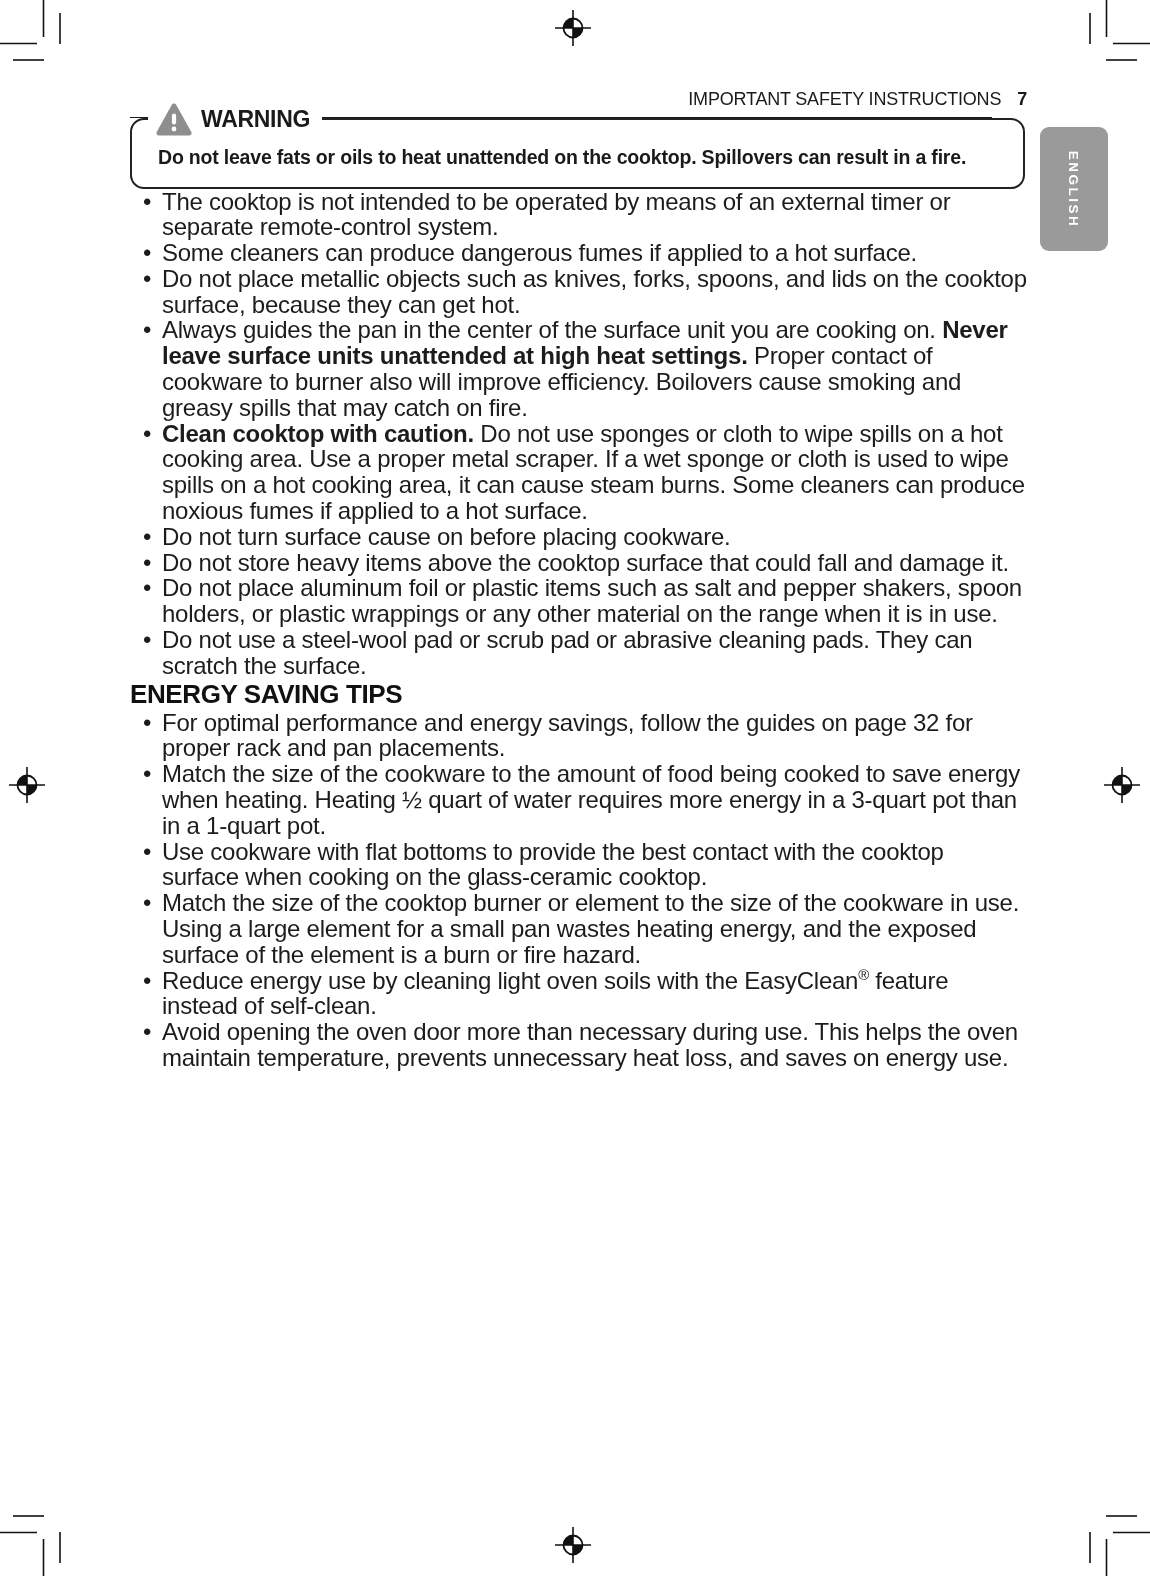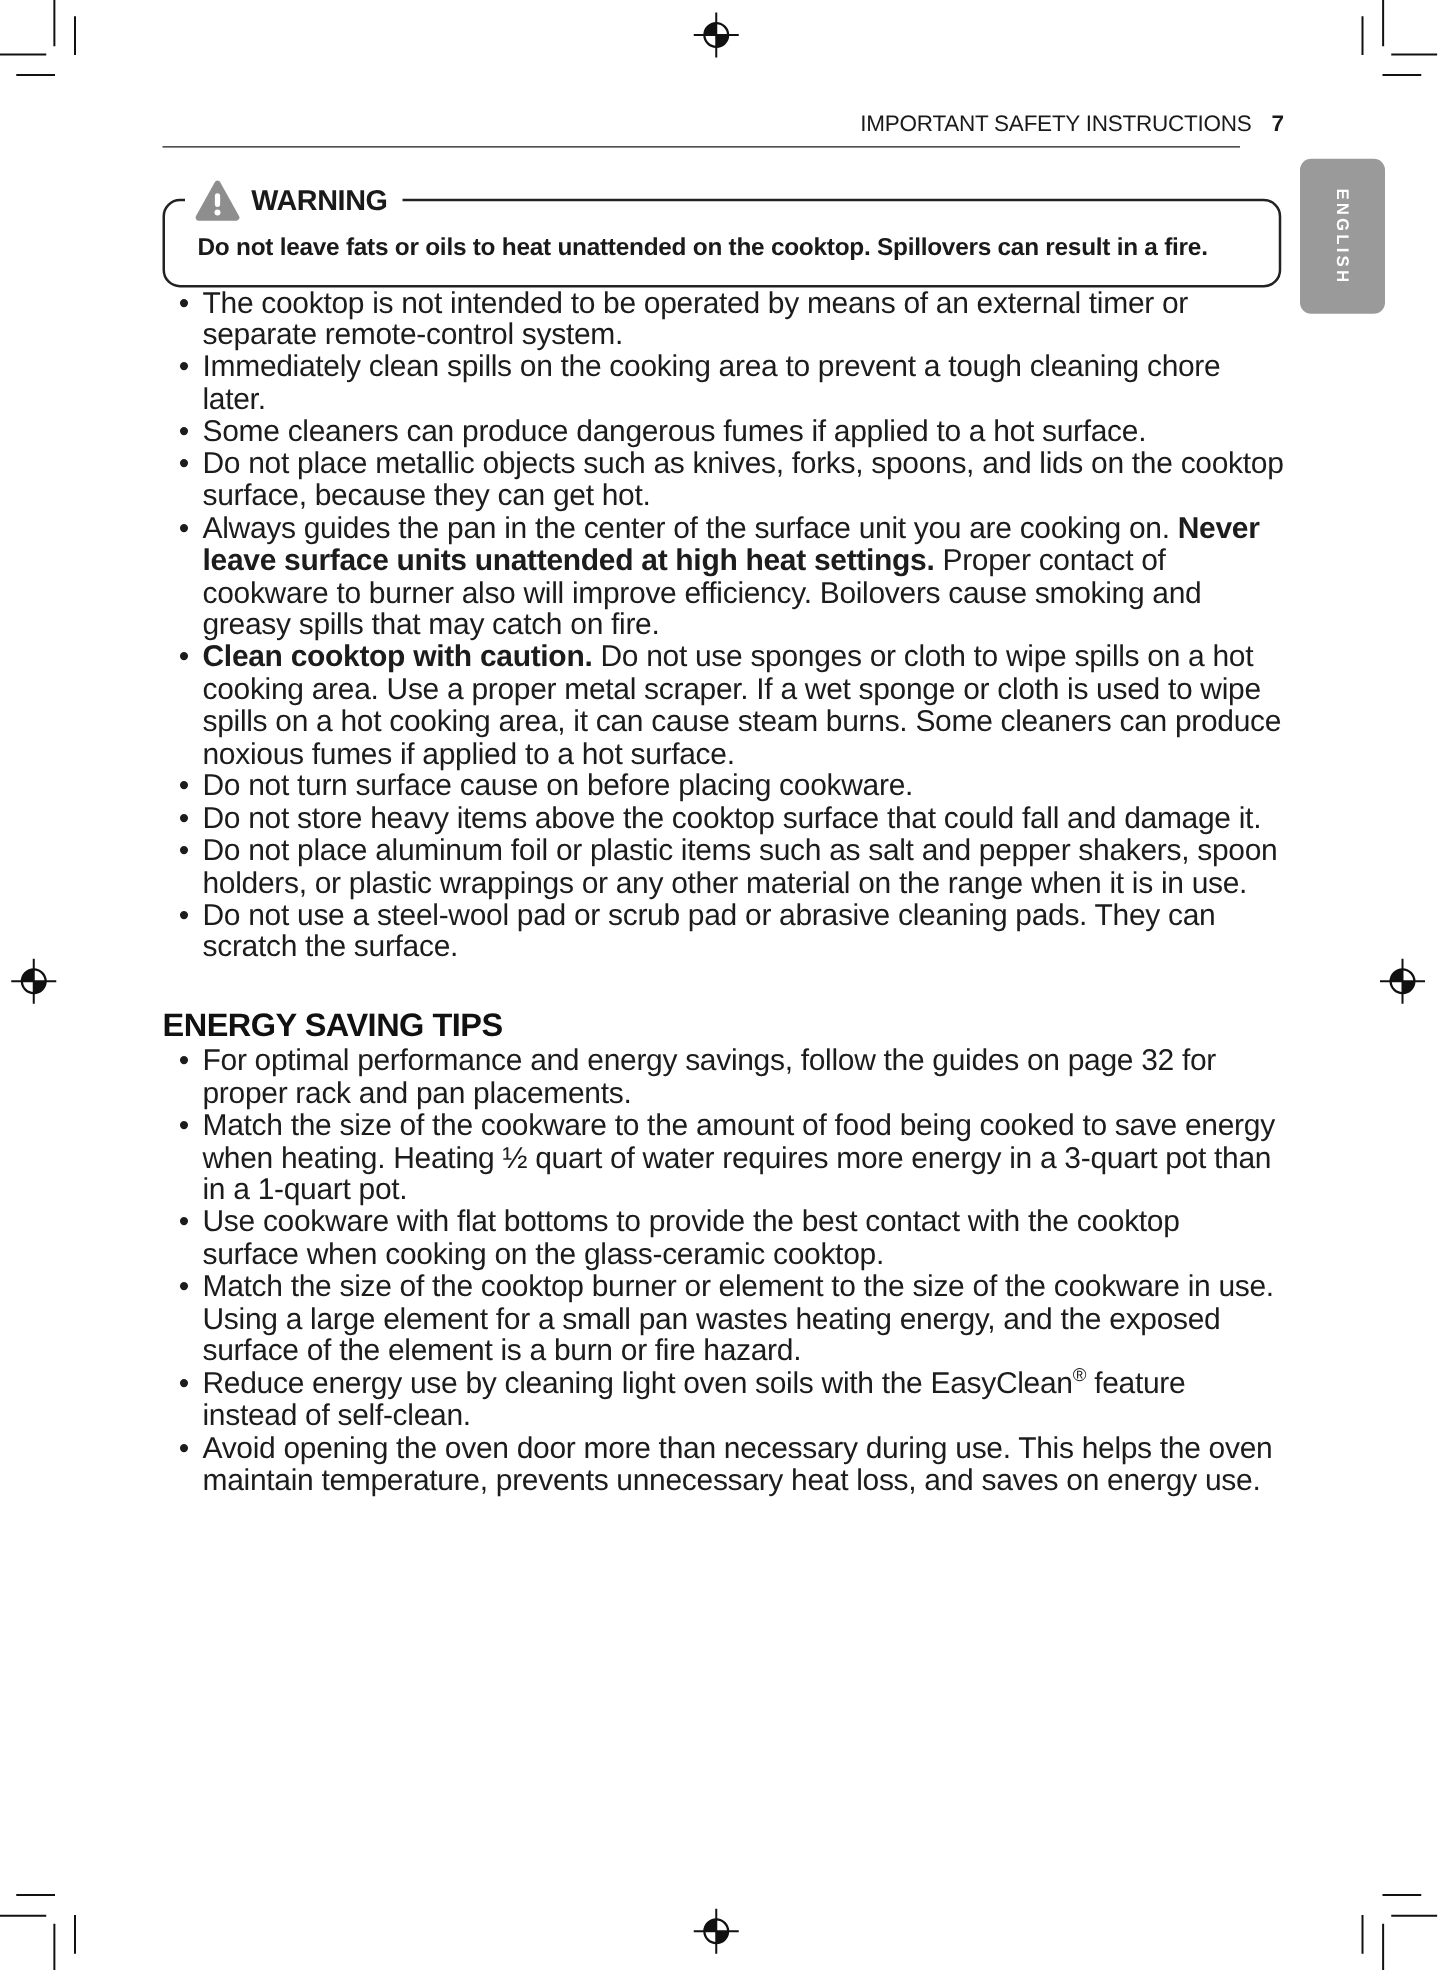--- a/index.html
+++ b/index.html
@@ -43,21 +43,21 @@
     letter-spacing: -0.2px;
   }
   .header-row .pagenum { font-weight: 700; margin-left: 16px; }
   .header-rule {
     margin-top: 7px; width: 862px; height: 0;
     border-bottom: 1.6px solid #1a1a1a;
   }
 
   
   .warnbox {
-    position: relative; margin-top: 41px;
+    position: relative; 
     border: 2px solid #222; border-radius: 14px;
     box-sizing: border-box; width: 895px;
     padding: 24px 18px 16px 26px;
   }
   .warnbox-title {
     position: absolute; top: -17px; left: 16px;
     background: #ffffff; padding: 0 12px 0 8px;
     display: flex; align-items: center; gap: 9px;
   }
   .warnbox-title .wlabel {
@@ -81,21 +81,20 @@
   ul.blist li::before {
     content: "\2022";
     position: absolute; left: 0; top: 0;
   }
   ul.blist li span.b { font-weight: 700; }
   ul.blist li sup { font-size: 0.62em; line-height: 0; vertical-align: super; }
 
   .list-safety { margin-top: 21px; }
 
   .section-heading {
-    margin-top: 34px;
     font-size: 26px; font-weight: 700; letter-spacing: -0.4px; color: #111;
   }
   .list-tips { margin-top: 15px; }
 </style>
 </head>
 <body>
 
 <div class="page">
 
   <svg class="trim-mark tl" viewBox="0 0 64 64">
@@ -178,21 +177,20 @@
           <rect x="15.9" y="10.5" width="4.2" height="11" rx="2.1" fill="#ffffff"></rect>
           <circle cx="18" cy="26" r="2.4" fill="#ffffff"></circle>
         </svg>
         <span class="wlabel">WARNING</span>
       </div>
       <div class="warnbox-text">Do not leave fats or oils to heat unattended on the cooktop. Spillovers can result in a fire.</div>
     </div>
 
     <ul class="blist list-safety">
         <li><span>The cooktop is not intended to be operated by means of an external timer or separate remote-control system.</span></li>
-        <li><span>Immediately clean spills on the cooking area to prevent a tough cleaning chore later.</span></li>
         <li><span>Some cleaners can produce dangerous fumes if applied to a hot surface.</span></li>
         <li><span>Do not place metallic objects such as knives, forks, spoons, and lids on the cooktop surface, because they can get hot.</span></li>
         <li><span>Always guides the pan in the center of the surface unit you are cooking on. </span><span class="b">Never leave surface units unattended at high heat settings.</span><span> Proper contact of cookware to burner also will improve efficiency. Boilovers cause smoking and greasy spills that may catch on fire.</span></li>
         <li><span class="b">Clean cooktop with caution.</span><span> Do not use sponges or cloth to wipe spills on a hot cooking area. Use a proper metal scraper. If a wet sponge or cloth is used to wipe spills on a hot cooking area, it can cause steam burns. Some cleaners can produce noxious fumes if applied to a hot surface.</span></li>
         <li><span>Do not turn surface cause on before placing cookware.</span></li>
         <li><span>Do not store heavy items above the cooktop surface that could fall and damage it.</span></li>
         <li><span>Do not place aluminum foil or plastic items such as salt and pepper shakers, spoon holders, or plastic wrappings or any other material on the range when it is in use.</span></li>
         <li><span>Do not use a steel-wool pad or scrub pad or abrasive cleaning pads. They can scratch the surface.</span></li>
       </ul>
 

